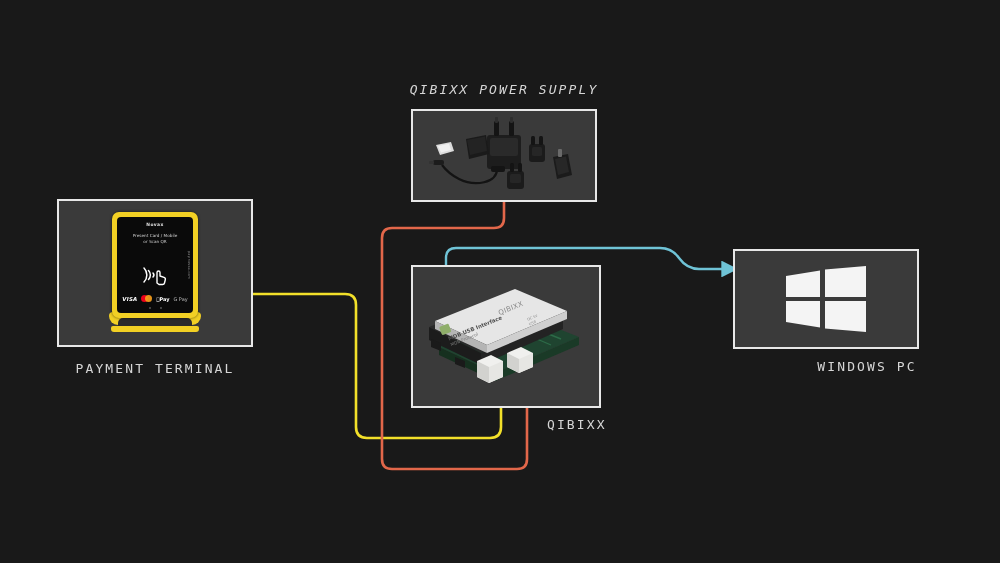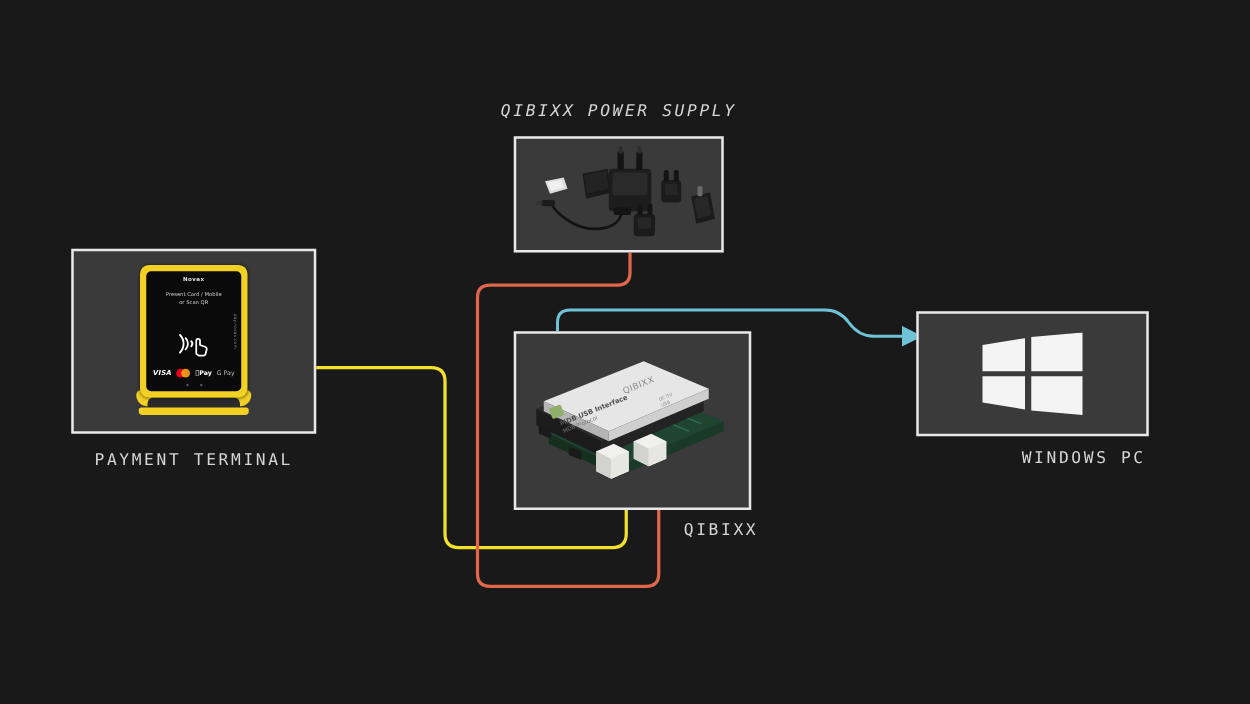--- a/index.html
+++ b/index.html
@@ -102,21 +102,21 @@
   .term-stand-cut{
     position:absolute; left:9px; top:6px; width:74px; height:11px;
     background:#2b2b2b; border-radius:5px 5px 2px 2px;
   }
   .term-stand-base{
     position:absolute; left:2px; top:14px; width:88px; height:6px;
     background:#f2d024; border-radius:2px 2px 3px 3px;
   }
 
   
-  #psu-node{ left:411px; top:109px; width:168px; height:93px;font-style:italic; }
+  #psu-node{ left:411px; top:109px; width:186px; height:93px;font-style:italic; }
   .psu-art{ position:absolute; inset:0; }
 
   
   #qibixx-node{ left:411px; top:265px; width:190px; height:143px; }
 
   
   #pc-node{ left:733px; top:249px; width:186px; height:100px; }
   .win-logo{
     position:absolute; left:50%; top:50%;
     transform:translate(-50%,-50%);

